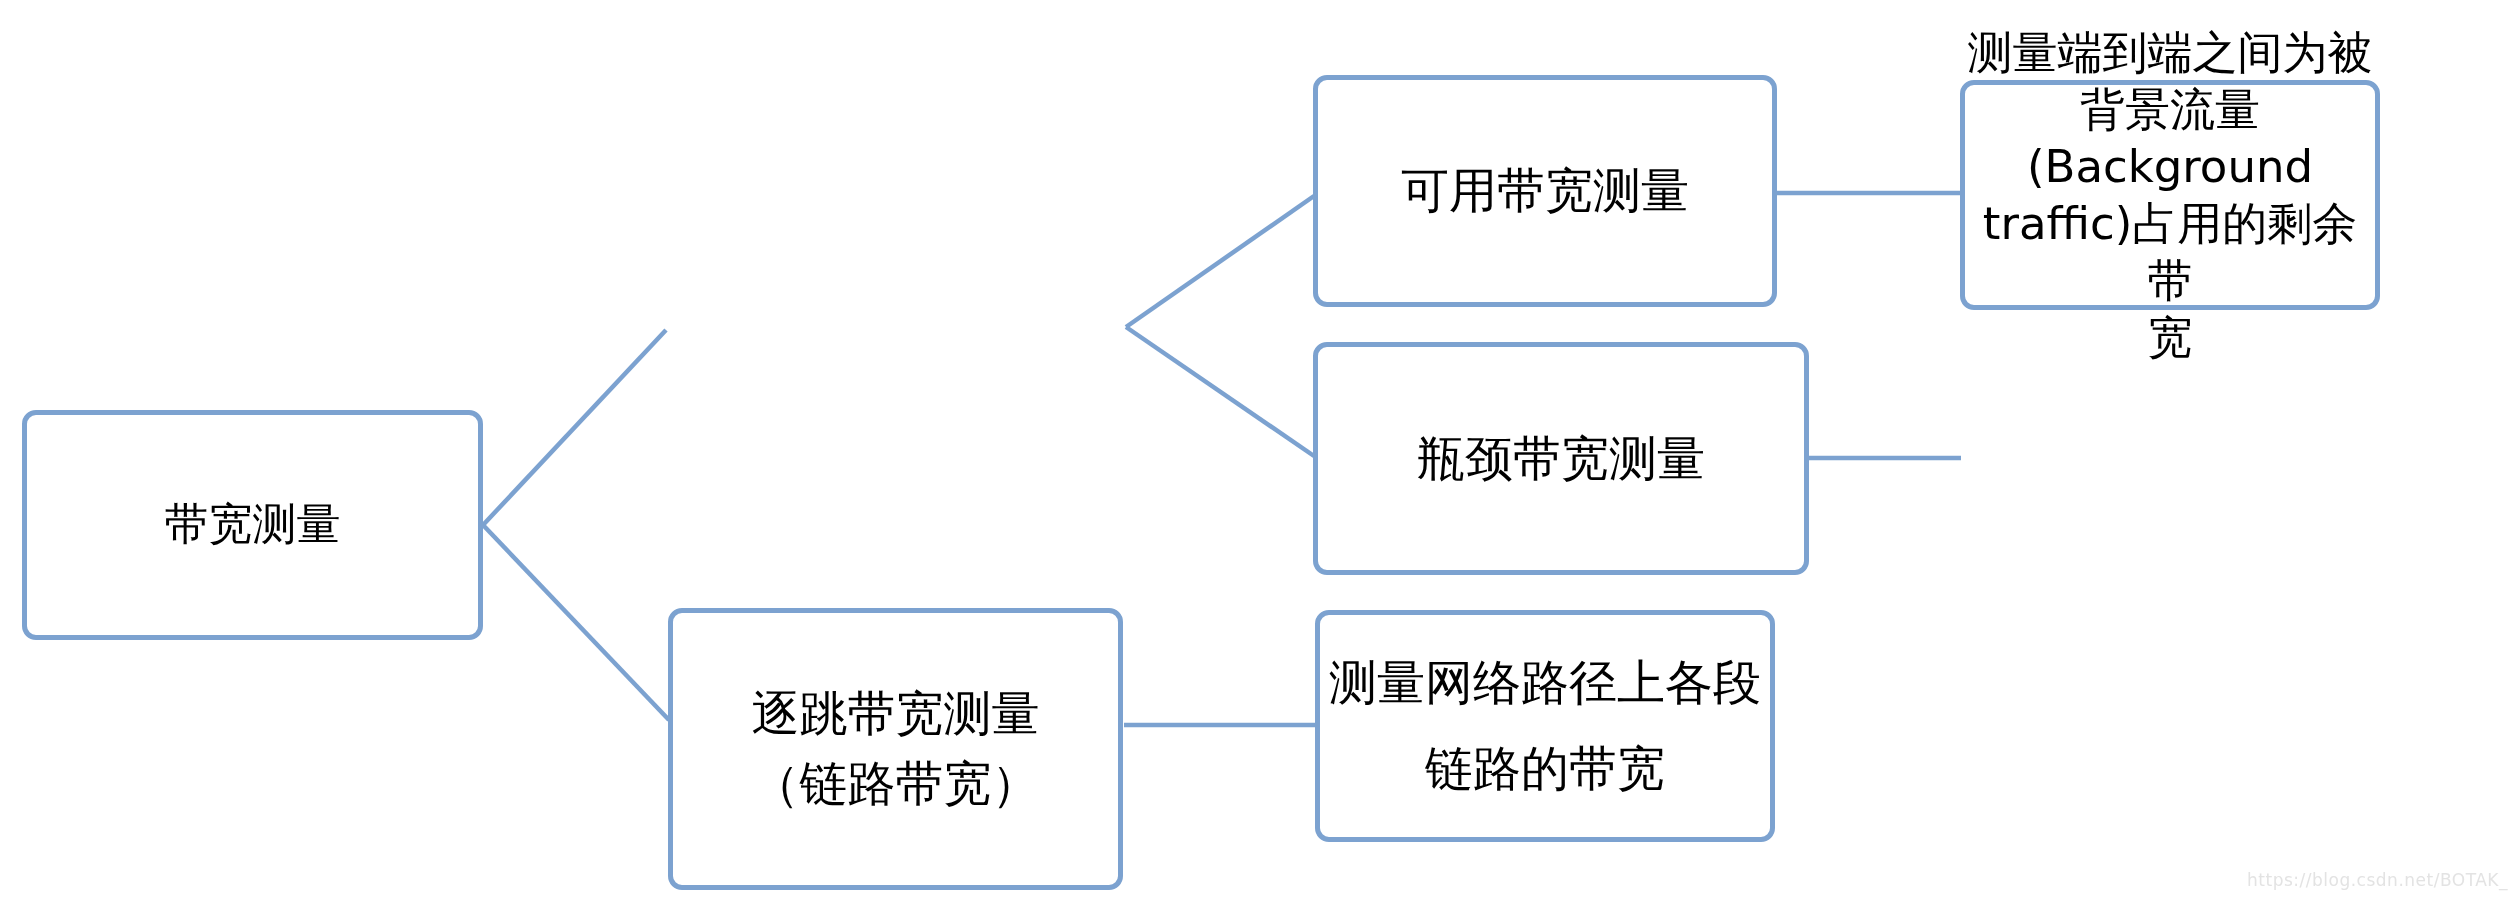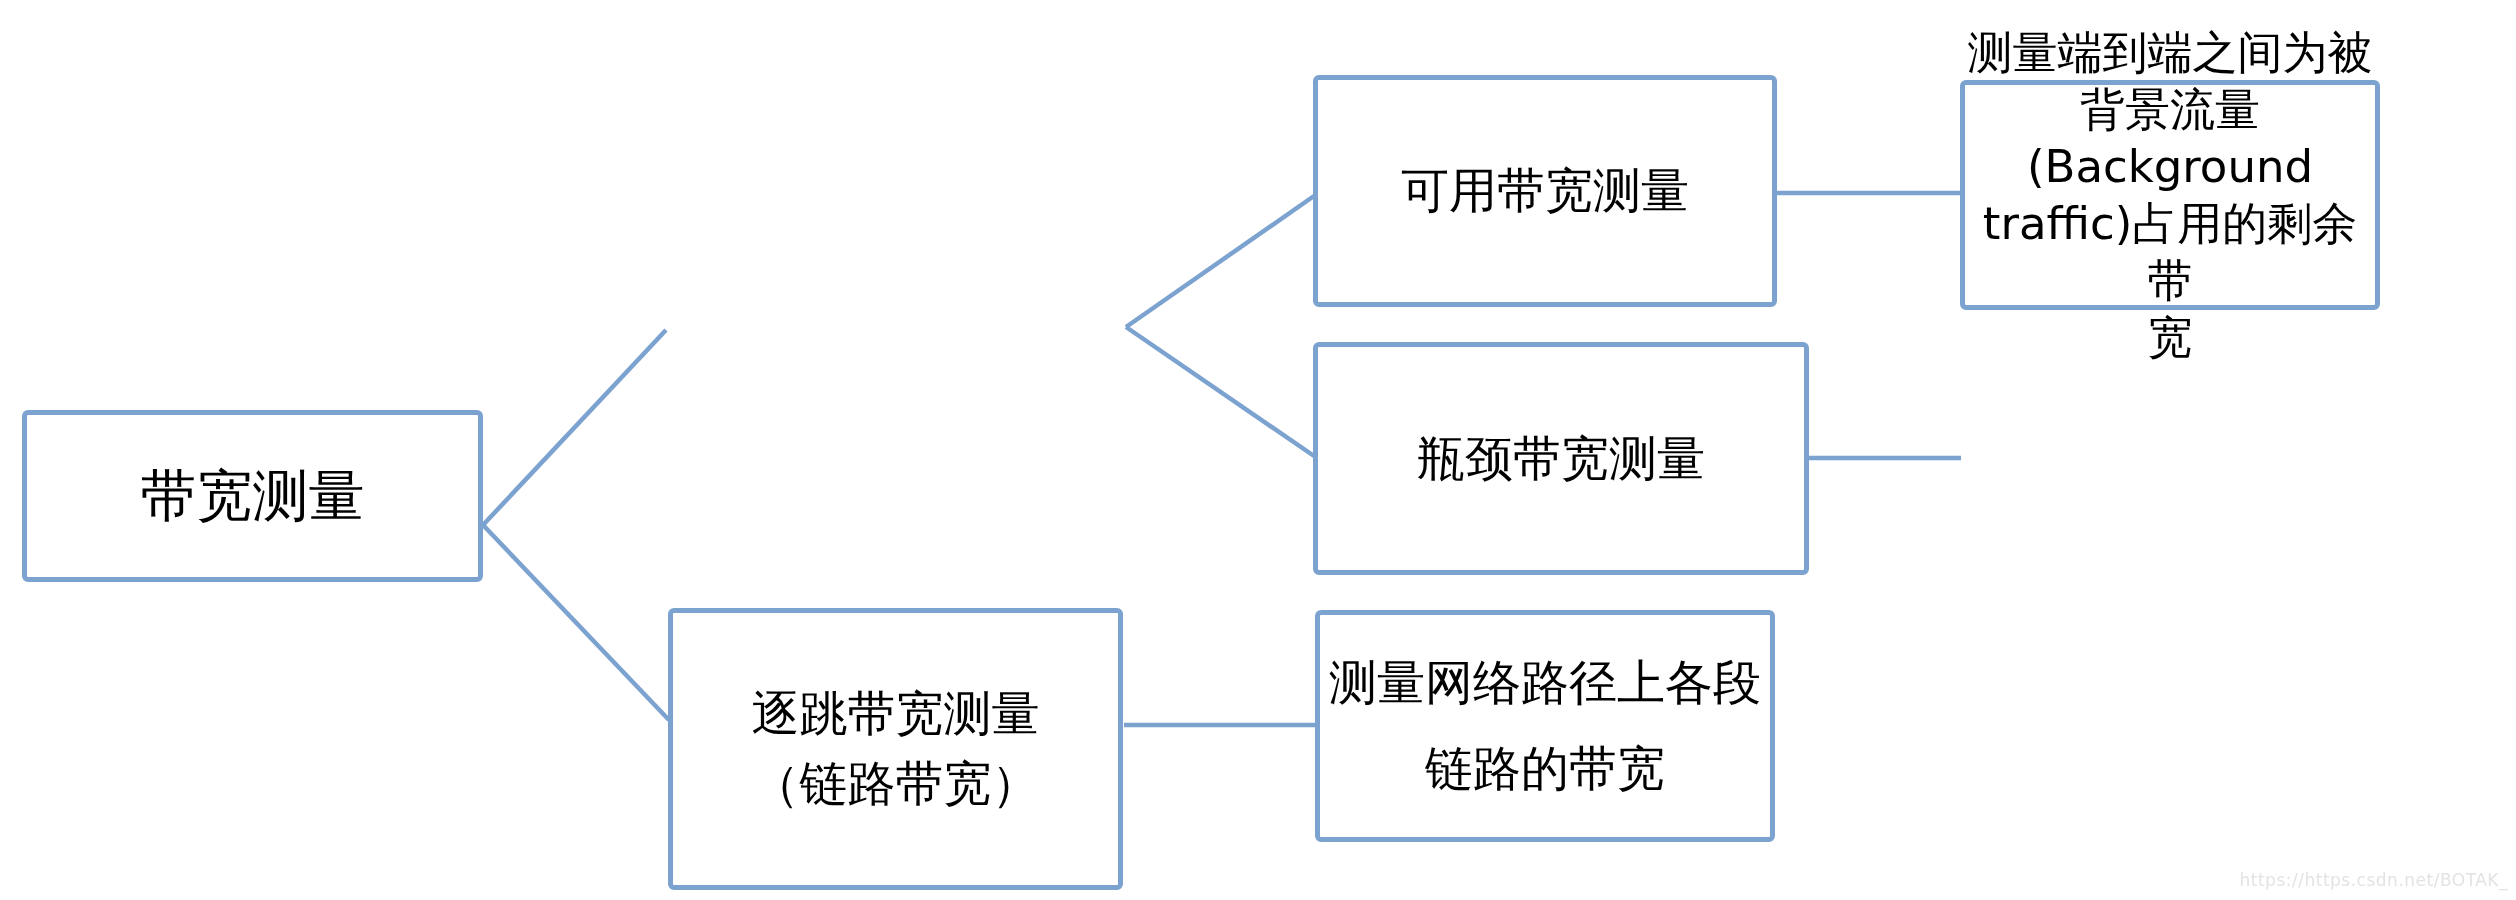--- a/index.html
+++ b/index.html
@@ -27,33 +27,33 @@
   }
   .edges-svg line {
     stroke: var(--stroke);
     stroke-width: 4.5;
     fill: none;
   }
   .node {
     position: absolute;
     background: var(--background);
     border: 5px solid var(--stroke);
-    border-radius: 6px;
+    border-radius: 14px;
     display: flex;
     align-items: center;
     justify-content: center;
     color: var(--text);
   }
   .node .label {
     white-space: pre-line;
     text-align: center;
     width: 100%;
     line-height: 1.4;
   }
-  .node-root        { left: 22px;   top: 410px; width: 461px; height: 172px; font-size: 56px; }
+  .node-root        { left: 22px;   top: 410px; width: 461px; height: 230px; font-size: 44px; }
   .node-e2e         { left: 665px;  top: 212px; width: 460px; height: 230px; font-size: 48px; }
   .node-e2e .label  { line-height: 70px; }
   .node-hop         { left: 668px;  top: 608px; width: 455px; height: 282px; font-size: 48px; }
   .node-hop .label  { line-height: 70px; }
   .node-avail       { left: 1313px; top: 75px;  width: 464px; height: 232px; font-size: 48px; }
   .node-bottleneck  { left: 1313px; top: 342px; width: 496px; height: 233px; font-size: 48px; }
   .node-hop-desc    { left: 1315px; top: 610px; width: 460px; height: 232px; font-size: 48px; }
   .node-hop-desc .label { line-height: 86px; }
   .node-avail-desc       { left: 1960px; top: 80px;  width: 420px; height: 230px; font-size: 45px; font-family: "DejaVu Sans", serif; }
   .node-avail-desc .label { line-height: 57px; }
@@ -107,15 +107,15 @@
 traffic)占用的剩余带
 宽</div>
   </div>
 
 
   <div class="node node-hop-desc">
     <div class="label">测量网络路径上各段
 链路的带宽</div>
   </div>
 
-  <div class="watermark">https://https.csdn.net/BOTAK_</div>
+  <div class="watermark">https://blog.csdn.net/BOTAK_</div>
 
 </div>
 
 </body></html>

